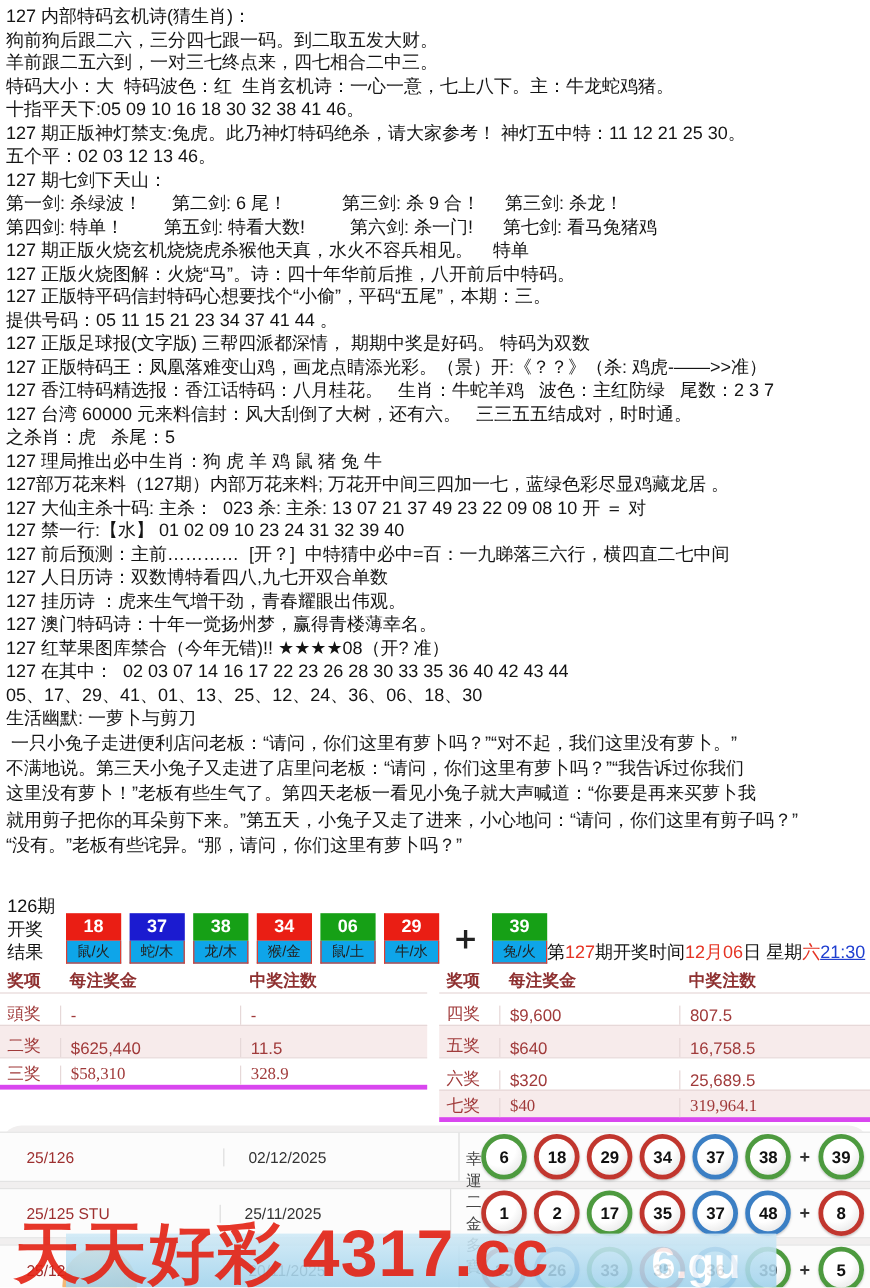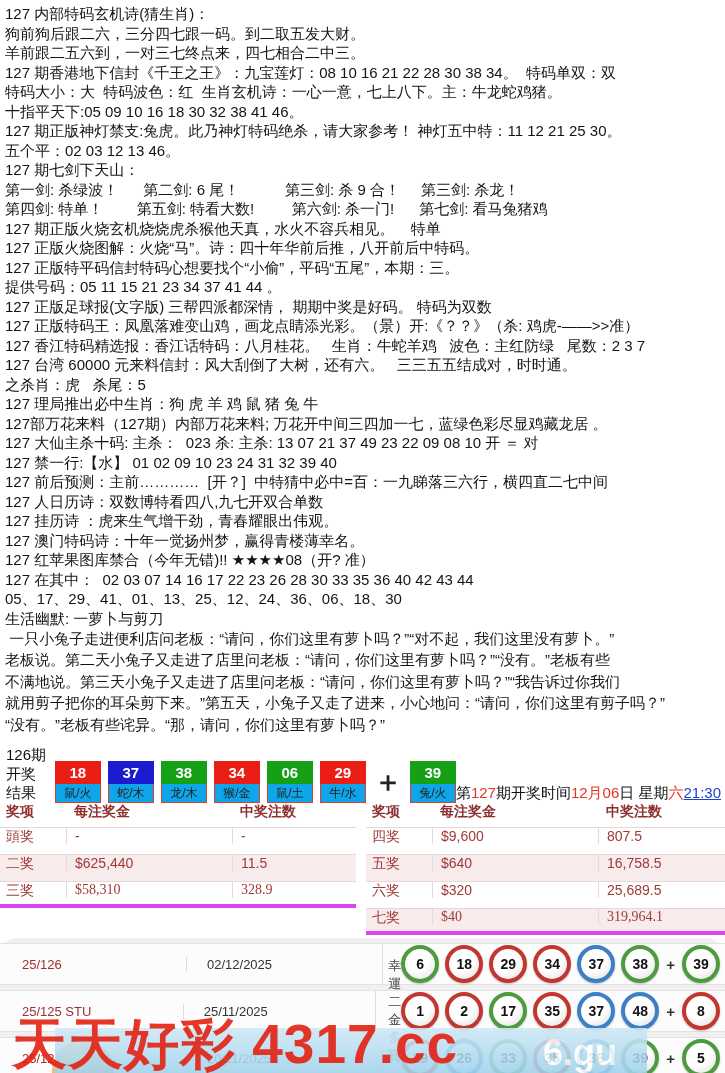--- a/index.html
+++ b/index.html
@@ -22,22 +22,22 @@
   .rb-zod{height:18px;line-height:18px;font-size:12px;color:#222;background:#0ea5e9;
           border:1px solid #e03c30;border-top:none;}
   .rb-plus{font-size:28px;line-height:42px;font-weight:bold;color:#222;margin:0 1px;}
   .rb-next{margin-left:auto;margin-right:4px;margin-top:10px;font-size:15px;white-space:nowrap;}
   .rb-next .red{color:#e53424;}
   .rb-next .blue{color:#1f3fd0;text-decoration:underline;}
   
   .prize-area{position:absolute;top:803px;left:0;width:725px;display:flex;}
   .ptable{width:356px;}
   .ptable.right{margin-left:10px;width:359px;}
-  .prow{display:flex;align-items:flex-start;height:27px;border-top:1px solid #e6d8d8;
-        font-size:14px;color:#a03a3a;box-sizing:border-box;gap:16px;}
+  .prow{display:flex;align-items:flex-end;height:27px;border-top:1px solid #e6d8d8;
+        font-size:14px;color:#a03a3a;box-sizing:border-box;}
   .prow.header{border-top:none;font-weight:bold;color:#8e3030;height:24px;}
   .prow.alt{background:#f7ebeb;}
   .pc0{width:50px;padding-left:6px;box-sizing:border-box;}
   .pc1{width:150px;padding-left:8px;border-left:1px solid #e6d8d8;box-sizing:border-box;}
   .pc2{flex:1;padding-left:8px;border-left:1px solid #e6d8d8;box-sizing:border-box;}
   .prow.header .pc1,.prow.header .pc2{border-left:none;}
   .prow.last{border-bottom:4px solid #d946ef;font-family:Liberation Serif, serif;}
   
   .history{position:absolute;top:938px;left:0;width:725px;height:135px;background:#f1efef;border-radius:18px;}
   .hrow{display:flex;align-items:center;height:40px;background:#fcfcfc;
@@ -67,21 +67,20 @@
 </style>
 </head>
 <body>
 
 <div class="page">
 
   <div class="text-block">
     <div class="tline">127 内部特码玄机诗(猜生肖)：</div>
     <div class="tline">狗前狗后跟二六，三分四七跟一码。到二取五发大财。</div>
     <div class="tline">羊前跟二五六到，一对三七终点来，四七相合二中三。</div>
-    <div class="tline">127 期香港地下信封《千王之王》：九宝莲灯：08 10 16 21 22 28 30 38 34。  特码单双：双</div>
     <div class="tline">特码大小：大  特码波色：红  生肖玄机诗：一心一意，七上八下。主：牛龙蛇鸡猪。</div>
     <div class="tline">十指平天下:05 09 10 16 18 30 32 38 41 46。</div>
     <div class="tline">127 期正版神灯禁支:兔虎。此乃神灯特码绝杀，请大家参考！ 神灯五中特：11 12 21 25 30。</div>
     <div class="tline">五个平：02 03 12 13 46。</div>
     <div class="tline">127 期七剑下天山：</div>
     <div class="tline">第一剑: 杀绿波！      第二剑: 6 尾！           第三剑: 杀 9 合！     第三剑: 杀龙！</div>
     <div class="tline">第四剑: 特单！        第五剑: 特看大数!         第六剑: 杀一门!      第七剑: 看马兔猪鸡</div>
     <div class="tline">127 期正版火烧玄机烧烧虎杀猴他天真，水火不容兵相见。    特单</div>
     <div class="tline">127 正版火烧图解：火烧“马”。诗：四十年华前后推，八开前后中特码。</div>
     <div class="tline">127 正版特平码信封特码心想要找个“小偷”，平码“五尾”，本期：三。</div>
@@ -98,22 +97,22 @@
     <div class="tline">127 前后预测：主前…………  [开？]  中特猜中必中=百：一九睇落三六行，横四直二七中间</div>
     <div class="tline">127 人日历诗：双数博特看四八,九七开双合单数</div>
     <div class="tline">127 挂历诗 ：虎来生气增干劲，青春耀眼出伟观。</div>
     <div class="tline">127 澳门特码诗：十年一觉扬州梦，赢得青楼薄幸名。</div>
     <div class="tline">127 红苹果图库禁合（今年无错)!! ★★★★08（开? 准）</div>
     <div class="tline">127 在其中：  02 03 07 14 16 17 22 23 26 28 30 33 35 36 40 42 43 44</div>
     <div class="tline">05、17、29、41、01、13、25、12、24、36、06、18、30</div>
     <div class="tline">生活幽默: 一萝卜与剪刀</div>
     <div>
       <div class="jline"> 一只小兔子走进便利店问老板：“请问，你们这里有萝卜吗？”“对不起，我们这里没有萝卜。”</div>
-      <div class="jline">老板说。第二天小兔子又走进了店里问老板：“请问，你们这里有萝卜吗？”“没有。”老板有些</div>
       <div class="jline">不满地说。第三天小兔子又走进了店里问老板：“请问，你们这里有萝卜吗？”“我告诉过你我们</div>
+      <div class="jline">这里没有萝卜！”老板有些生气了。第四天老板一看见小兔子就大声喊道：“你要是再来买萝卜我</div>
       <div class="jline">就用剪子把你的耳朵剪下来。”第五天，小兔子又走了进来，小心地问：“请问，你们这里有剪子吗？”</div>
       <div class="jline">“没有。”老板有些诧异。“那，请问，你们这里有萝卜吗？”</div>
     </div>
   </div>
 
   <div class="results-bar">
     <span class="rb-label">126期开奖结果</span>
     <div class="rb-balls">
       <div class="rb-item">
         <div class="rb-num" data-color="red">18</div>

